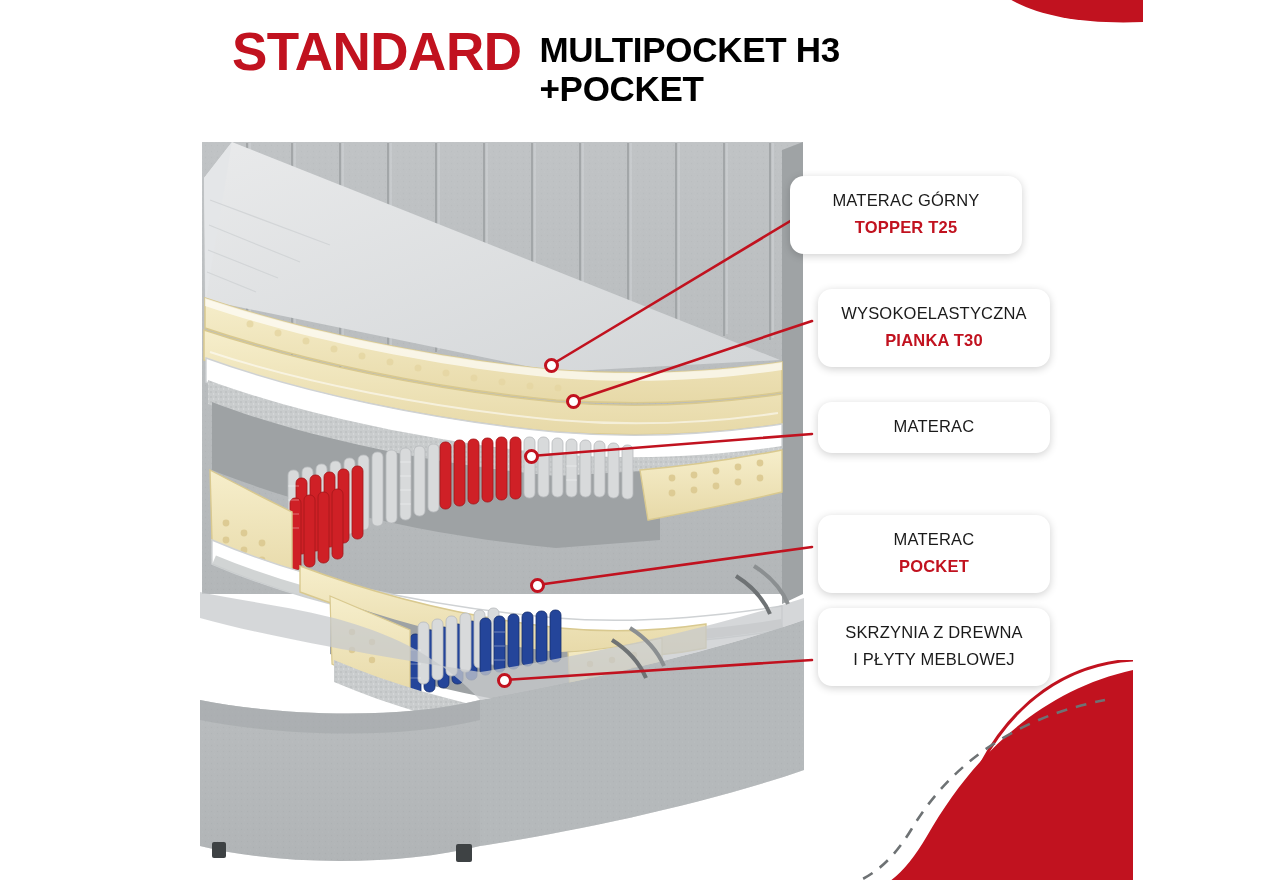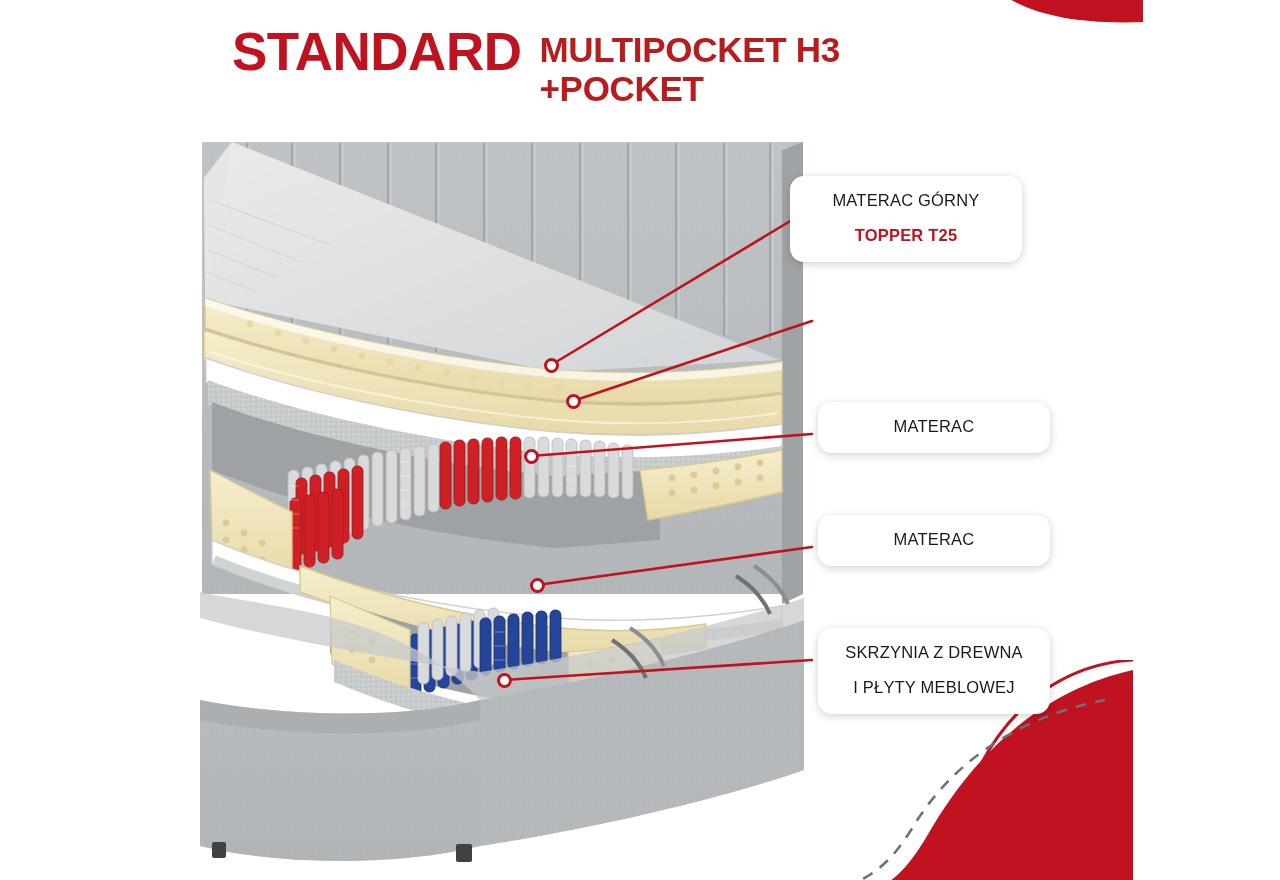--- a/index.html
+++ b/index.html
@@ -49,21 +49,21 @@
     font-size: 53px;
     font-weight: bold;
     color: #c1121f;
     letter-spacing: -0.5px;
     line-height: 1.05;
     white-space: nowrap;
   }
   .title-sub {
     font-size: 35px;
     font-weight: bold;
-    color: #b91c1c;
+    color: #000000;
     line-height: 1.12;
     letter-spacing: -0.3px;
     padding-top: 6px;
     max-width: 390px;
   }
 
   
   .callout {
     position: absolute;
     width: 232px;
@@ -77,33 +77,33 @@
   .callout .l1 {
     font-size: 16.5px;
     color: #1a1a1a;
     letter-spacing: 0.2px;
   }
   .callout .l2 {
     font-size: 16.5px;
     font-weight: bold;
     color: #c1121f;
     letter-spacing: 0.2px;
-    margin-top: 13px;
+    margin-top: 5px;
   }
   .callout .l2.dark {
     color: #1a1a1a;
     font-weight: normal;
     text-align: center;
   }
 
   #callout-0 { left: 790px; top: 176px; }
   #callout-1 { left: 818px; top: 289px; }
   #callout-2 { left: 818px; top: 402px; }
   #callout-3 { left: 818px; top: 515px; }
-  #callout-4 { left: 818px; top: 628px; }
+  #callout-4 { left: 818px; top: 608px; }
 
   .dot {
     position: absolute;
     width: 15px; height: 15px;
     border-radius: 50%;
     background: #ffffff;
     border: 3.5px solid #c1121f;
   }
   #dot-0 { left: 544px; top: 358px; }
   #dot-1 { left: 566px; top: 394px; }
@@ -435,27 +435,32 @@
   <div class="dot" id="dot-1"></div>
   <div class="dot" id="dot-2"></div>
   <div class="dot" id="dot-3"></div>
   <div class="dot" id="dot-4"></div>
 
   <div class="callout" id="callout-0">
     <div class="l1">MATERAC GÓRNY</div>
     <div class="l2">TOPPER T25</div>
   </div>
 
+  <div class="callout" id="callout-1">
+    <div class="l1">WYSOKOELASTYCZNA</div>
+    <div class="l2">PIANKA T30</div>
+  </div>
 
   <div class="callout" id="callout-2">
     <div class="l1">MATERAC</div>
   </div>
 
   <div class="callout" id="callout-3">
     <div class="l1">MATERAC</div>
+    <div class="l2">POCKET</div>
   </div>
 
   <div class="callout" id="callout-4">
     <div class="l1">SKRZYNIA Z DREWNA</div>
     <div class="l2 dark">I PŁYTY MEBLOWEJ</div>
   </div>
 
 </div>
 
 </body></html>

